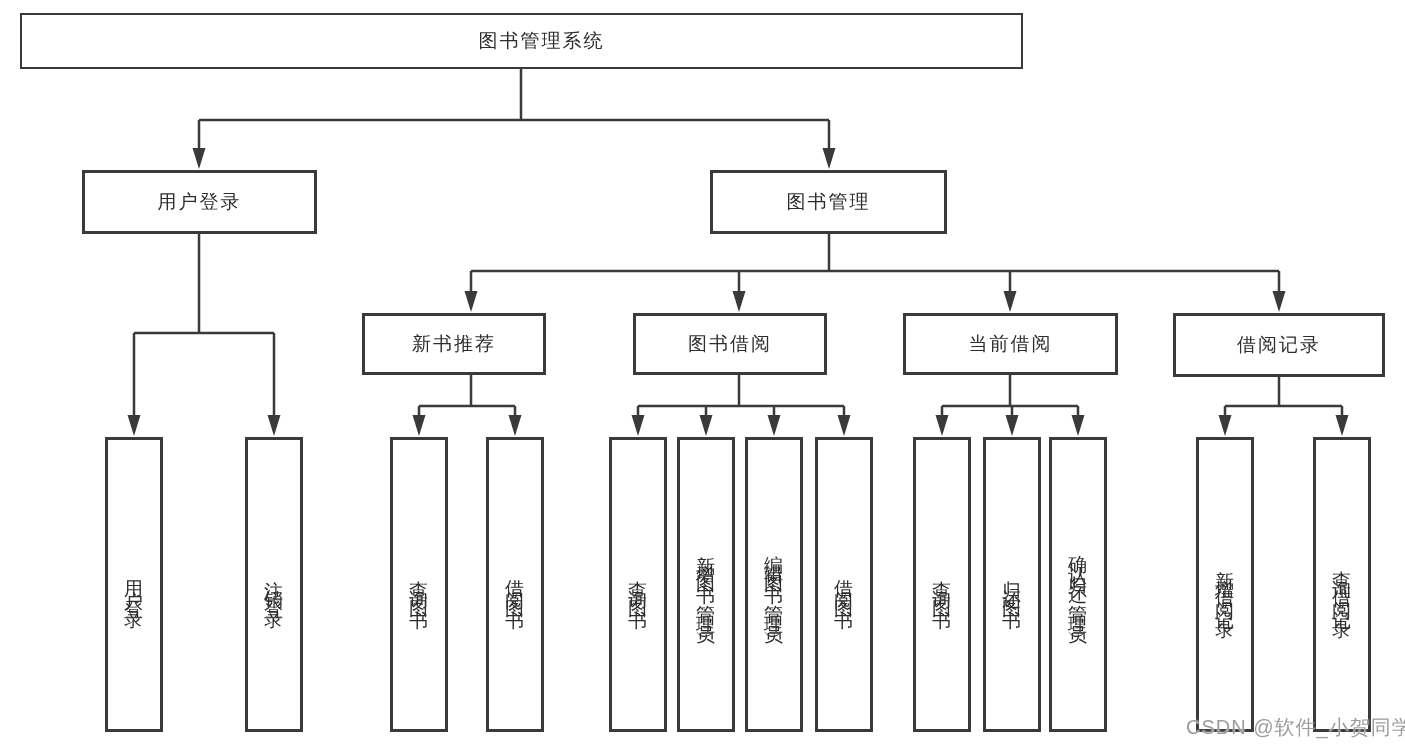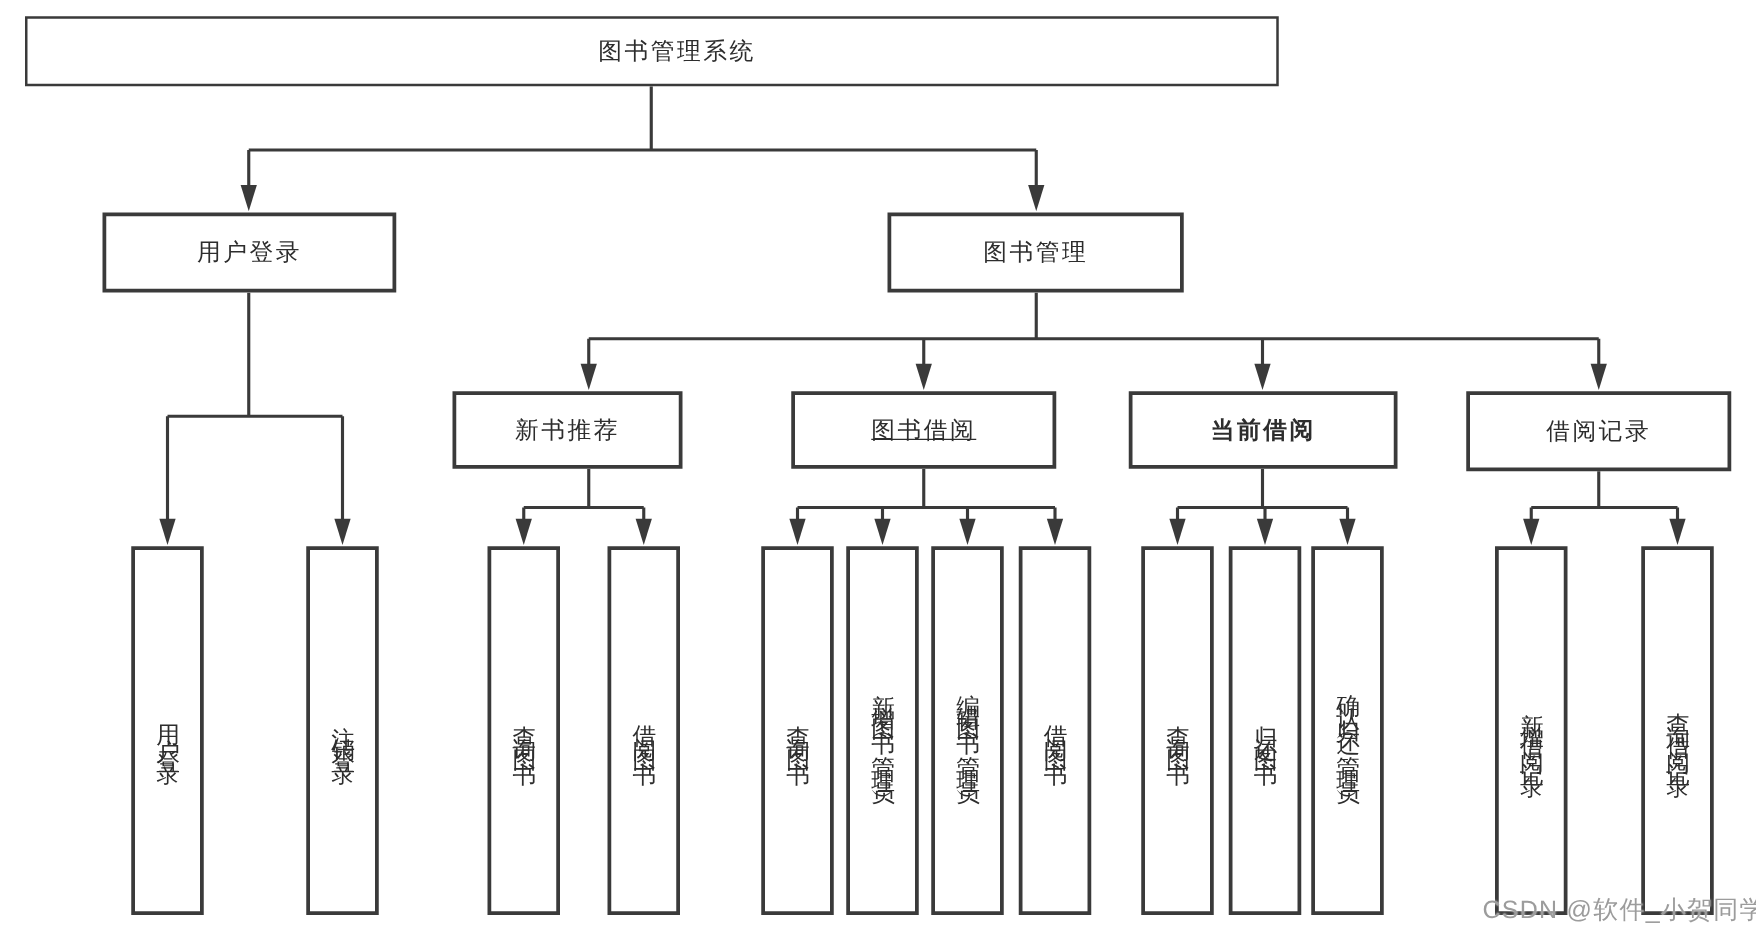--- a/index.html
+++ b/index.html
@@ -89,22 +89,22 @@
       <polygon points="1335.5,415 1348.5,415 1342,436"></polygon>
     </g>
   </svg>
 
   <div class="box root-box" style="left:20px; top:13px; width:1003px; height:56px;">图书管理系统</div>
 
   <div class="box" style="left:82px; top:170px; width:235px; height:64px;">用户登录</div>
   <div class="box" style="left:710px; top:170px; width:237px; height:64px;font-family:Liberation Mono, monospace;">图书管理</div>
 
   <div class="box" style="left:362px; top:313px; width:184px; height:62px;">新书推荐</div>
-  <div class="box" style="left:633px; top:313px; width:212px; height:62px;text-decoration:underline;">图书借阅</div>
-  <div class="box" style="left:903px; top:313px; width:215px; height:62px;font-weight:bold;">当前借阅</div>
+  <div class="box" style="left:633px; top:313px; width:194px; height:62px;">图书借阅</div>
+  <div class="box" style="left:903px; top:313px; width:215px; height:62px;">当前借阅</div>
   <div class="box" style="left:1173px; top:313px; width:212px; height:64px;">借阅记录</div>
 
   <div class="box leaf" style="left:105px;">
     <span class="vtext">用户登录</span>
   </div>
   <div class="box leaf" style="left:245px;">
     <span class="vtext">注销登录</span>
   </div>
 
   <div class="box leaf" style="left:390px;">

